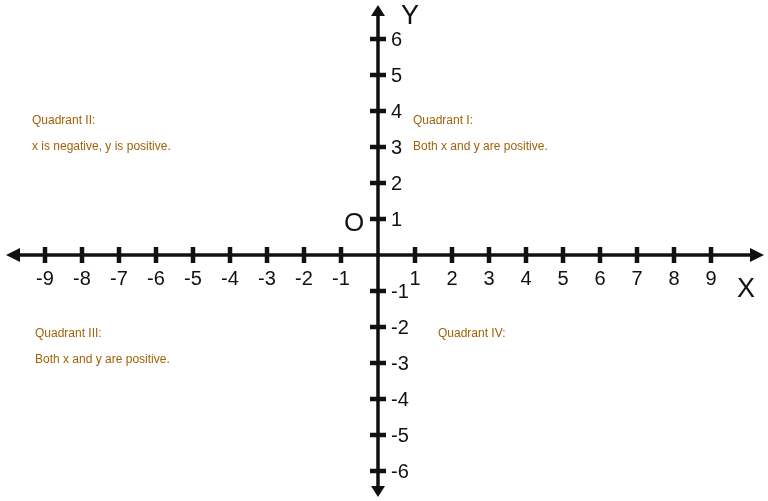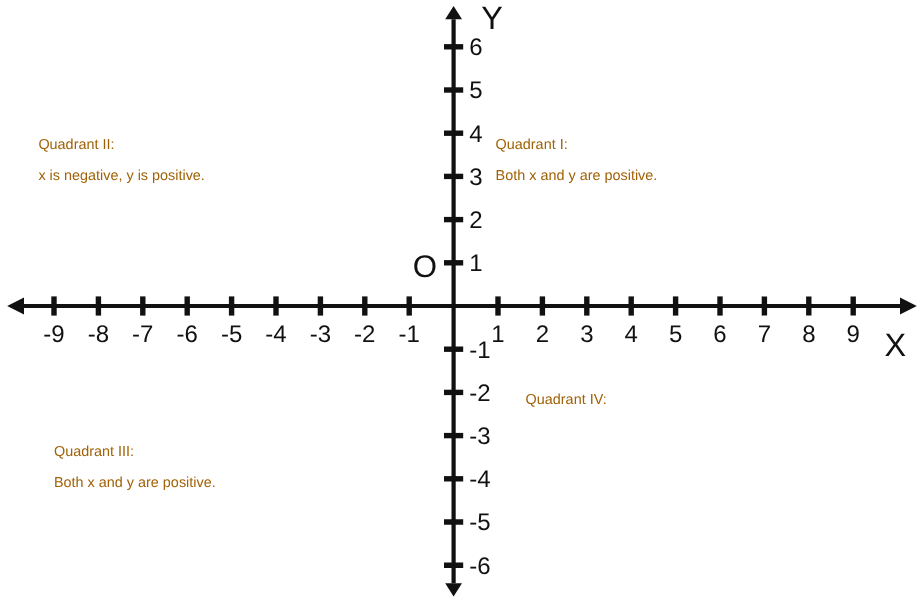--- a/index.html
+++ b/index.html
@@ -128,21 +128,21 @@
   <div class="quadrant-label" style="left:413px; top:107px; width:320px;">
     <span>Quadrant I:</span><br>
     <span>Both x and y are positive.</span>
   </div>
 
   <div class="quadrant-label" style="left:32px; top:107px; width:320px;">
     <span>Quadrant II:</span><br>
     <span>x is negative, y is positive.</span>
   </div>
 
-  <div class="quadrant-label" style="left:45px; top:320px; width:320px;margin-top:43px;">
+  <div class="quadrant-label" style="left:35px; top:320px; width:320px;">
     <span>Quadrant III:</span><br>
     <span>Both x and y are positive.</span>
   </div>
 
   <div class="quadrant-label" style="left:438px; top:320px; width:320px;">
     <span>Quadrant IV:</span><br>
   </div>
 
 </div>
 

